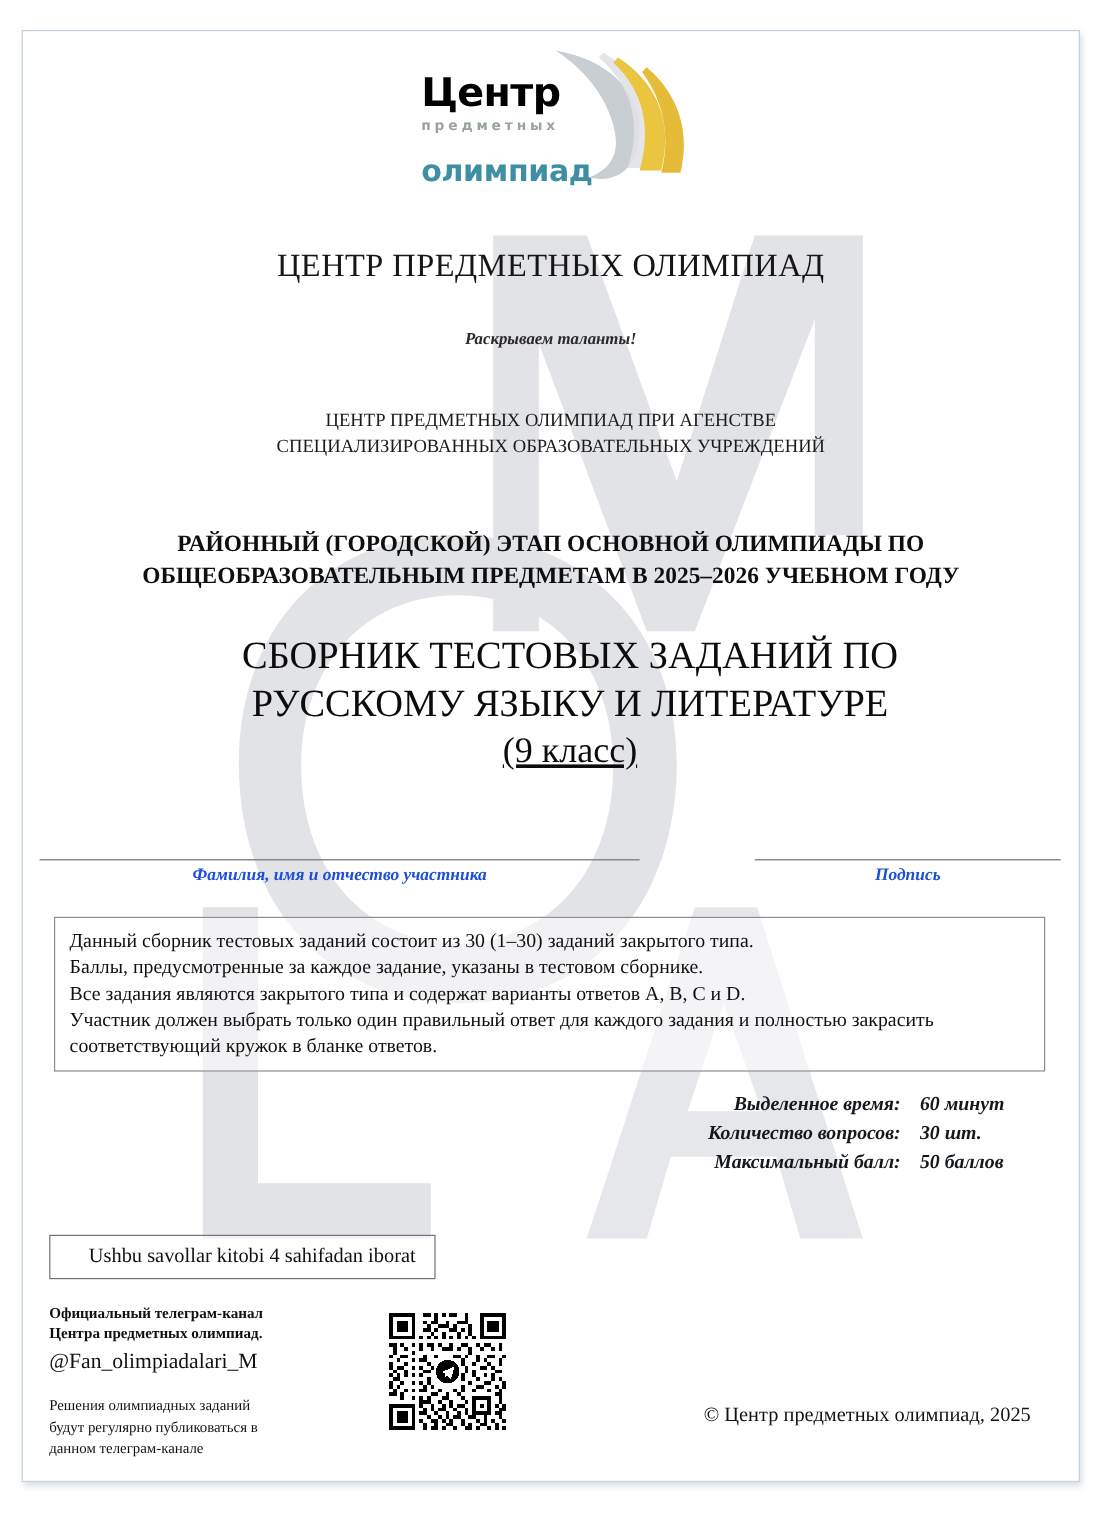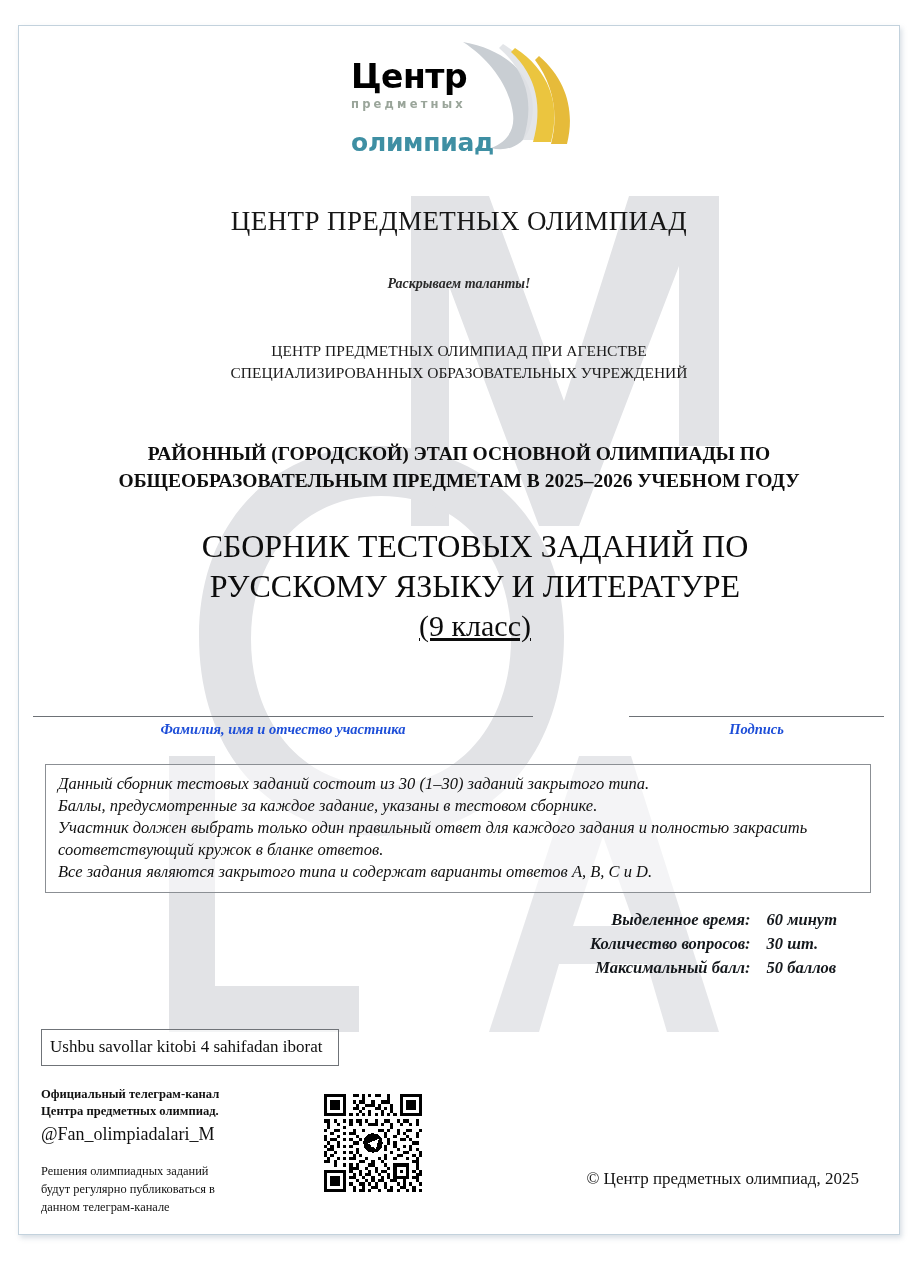--- a/index.html
+++ b/index.html
@@ -184,21 +184,20 @@
     border: 1px solid #8b8f94;
     padding: 8px 10px 9px 12px;
     box-sizing: border-box;
     background: rgba(255,255,255,0.55);
   }
   .instructions p {
     margin: 0;
     font-size: 16.5px;
     line-height: 1.33;
     color: #101010;
-    font-style: italic;
   }
 
   
   .params {
     position: absolute;
     right: 62px;
     top: 882px;
     font-size: 16.5px;
     font-style: italic;
     font-weight: 700;
@@ -208,21 +207,21 @@
   .params td { padding: 2px 0; }
   .params .p-label { text-align: right; padding-right: 16px; white-space: nowrap; }
   .params .p-value { text-align: left; white-space: nowrap; }
 
   
   .pages-box {
     position: absolute;
     left: 22px;
     top: 1003px;
     border: 1px solid #6f7378;
-    padding: 7px 16px 8px 8px;
+    padding: 7px 16px 8px 32px;
     font-size: 17px;
     color: #101010;
     background: rgba(255,255,255,0.6);
   }
 
   
   .tg-block {
     position: absolute;
     left: 22px;
     top: 1060px;
@@ -327,22 +326,22 @@
       </div>
       <div class="sig-block sig-sign">
         <div class="sig-line"></div>
         <div class="sig-label">Подпись</div>
       </div>
     </div>
 
     <div class="instructions">
       <p>Данный сборник тестовых заданий состоит из 30 (1–30) заданий закрытого типа.</p>
       <p>Баллы, предусмотренные за каждое задание, указаны в тестовом сборнике.</p>
+      <p>Все задания являются закрытого типа и содержат варианты ответов A, B, C и D.</p>
       <p>Участник должен выбрать только один правильный ответ для каждого задания и полностью закрасить соответствующий кружок в бланке ответов.</p>
-      <p>Все задания являются закрытого типа и содержат варианты ответов A, B, C и D.</p>
     </div>
 
     <div class="params">
       <table>
         <tbody>
           <tr>
             <td class="p-label">Выделенное время:</td>
             <td class="p-value">60 минут</td>
           </tr>
           <tr>

